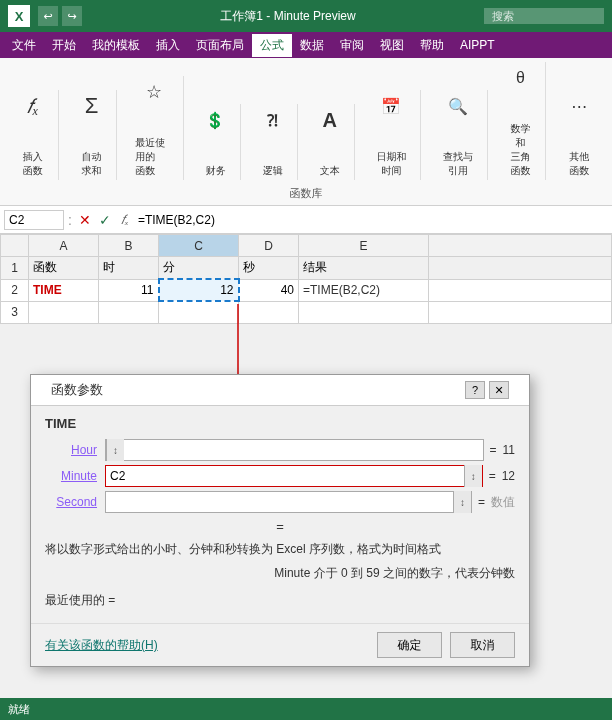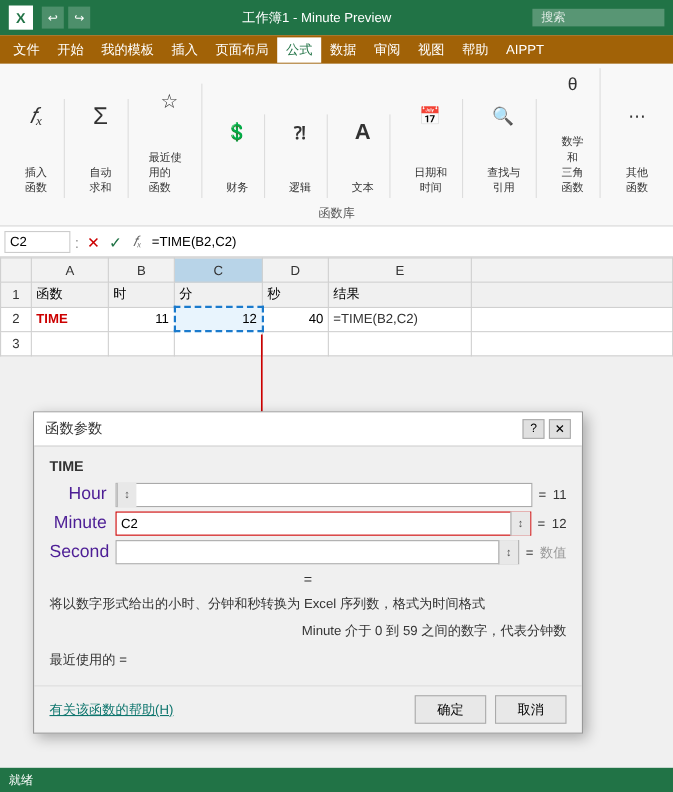--- a/index.html
+++ b/index.html
@@ -40,21 +40,21 @@
       border: none;
       color: white;
       padding: 2px 8px;
       width: 120px;
       font-size: 11px;
     }
     .title-bar-search::placeholder { color: rgba(255,255,255,0.8); }
 
     
     .menu-bar {
-      background: #a16207;
+      background: #701a75;
       height: 26px;
       display: flex;
       align-items: center;
       padding: 0 4px;
       color: white;
     }
     .menu-item {
       padding: 3px 8px;
       font-size: 12px;
       color: white;
@@ -176,21 +176,21 @@
       left: 30px;
       width: 500px;
       background: #f0f0f0;
       border: 1px solid #999;
       box-shadow: 4px 4px 12px rgba(0,0,0,0.3);
       z-index: 100;
     }
     .dialog-titlebar {
       background: #fff;
       border-bottom: 1px solid #ccc;
-      padding: 6px 10px;
+      padding: 6px 20px;
       display: flex;
       align-items: center;
       justify-content: space-between;
     }
     .dialog-title { font-size: 13px; font-weight: normal; color: #333; }
     .dialog-controls { display: flex; gap: 4px; }
     .dialog-ctrl-btn {
       width: 20px; height: 18px;
       border: 1px solid #aaa;
       background: #e0e0e0;
@@ -201,24 +201,25 @@
     .dialog-body { padding: 10px 14px; }
     .func-name { font-size: 13px; font-weight: bold; color: #333; margin-bottom: 8px; }
 
     .param-row {
       display: flex;
       align-items: center;
       margin-bottom: 4px;
     }
     .param-label {
       width: 60px;
-      font-size: 16px;
-      color: #4c1d95;
+      font-size: 12px;
+      color: #8b5cf6;
       text-align: right;
       padding-right: 8px;
+      text-decoration: underline;
     }
     .param-input-wrap {
       flex: 1;
       display: flex;
       align-items: center;
       border: 1px solid #aaa;
       background: white;
       height: 22px;
     }
     .param-input-wrap.selected {

